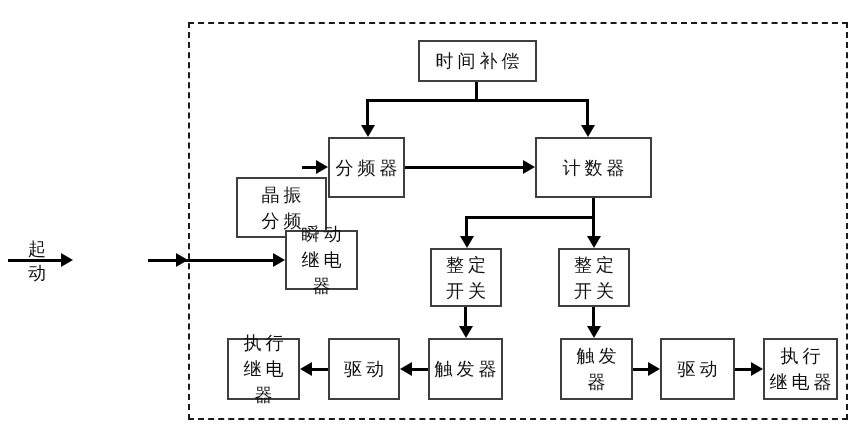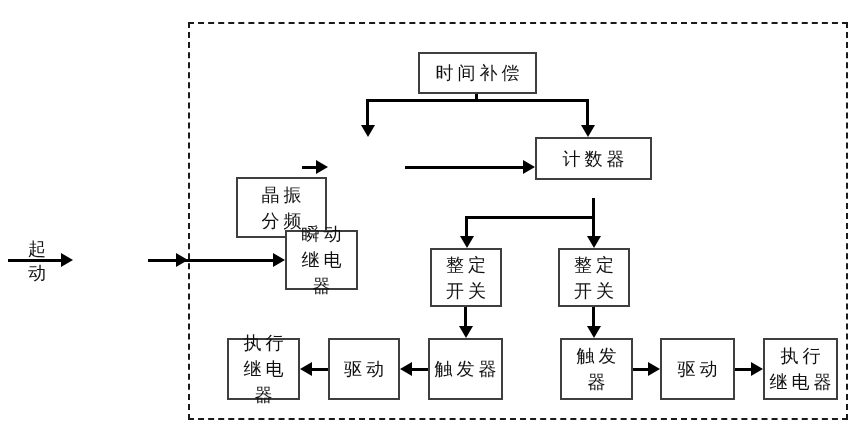--- a/index.html
+++ b/index.html
@@ -21,24 +21,24 @@
     position:absolute;display:flex;align-items:center;justify-content:center;text-align:center;
     font-size:18px;line-height:24px;white-space:pre-line;z-index:3;
   }
   .h{position:absolute;height:3px;background:#000;z-index:1;}
   .v{position:absolute;width:3px;background:#000;z-index:1;}
   .ar{position:absolute;width:0;height:0;border-top:7px solid transparent;border-bottom:7px solid transparent;border-left:12px solid #000;z-index:2;}
   .al{position:absolute;width:0;height:0;border-top:7px solid transparent;border-bottom:7px solid transparent;border-right:12px solid #000;z-index:2;}
   .ad{position:absolute;width:0;height:0;border-left:7px solid transparent;border-right:7px solid transparent;border-top:12px solid #000;z-index:2;}
 
   
-  .b-time   {left:418px;top:52px; width:119px;height:42px;}
+  .b-time   {left:418px;top:40px; width:119px;height:42px;}
   .b-crystal{left:236px;top:137px;width:91px; height:61px;margin-top:40px;}
   .b-divider{left:328px;top:137px;width:77px; height:61px;}
-  .b-counter{left:535px;top:137px;width:117px;height:43px;}
+  .b-counter{left:535px;top:137px;width:117px;height:61px;}
   .b-power  {left:73px; top:230px;width:75px; height:60px;}
   .b-instant{left:285px;top:230px;width:73px; height:60px;}
   .b-setL   {left:430px;top:248px;width:72px; height:59px;}
   .b-setR   {left:558px;top:248px;width:72px; height:59px;}
   .b-execL  {left:227px;top:338px;width:73px; height:62px;}
   .b-driveL {left:328px;top:338px;width:72px; height:62px;}
   .b-trigL  {left:428px;top:338px;width:75px; height:62px;}
   .b-trigR  {left:560px;top:338px;width:73px; height:62px;}
   .b-driveR {left:660px;top:338px;width:75px; height:62px;}
   .b-execR  {left:763px;top:338px;width:75px; height:62px;}
@@ -50,20 +50,21 @@
 <div class="stage">
 
   <div class="dashed"></div>
 
   <div class="lbl l-start">起
 动</div>
 
   <div class="box b-time">时间补偿</div>
   <div class="box b-crystal">晶振
 分频</div>
+  <div class="box b-divider">分频器</div>
   <div class="box b-counter">计数器</div>
   <div class="box b-instant">瞬动
 继电器</div>
   <div class="box b-setL">整定
 开关</div>
   <div class="box b-setR">整定
 开关</div>
   <div class="box b-execL">执行
 继电器</div>
   <div class="box b-driveL">驱动</div>

